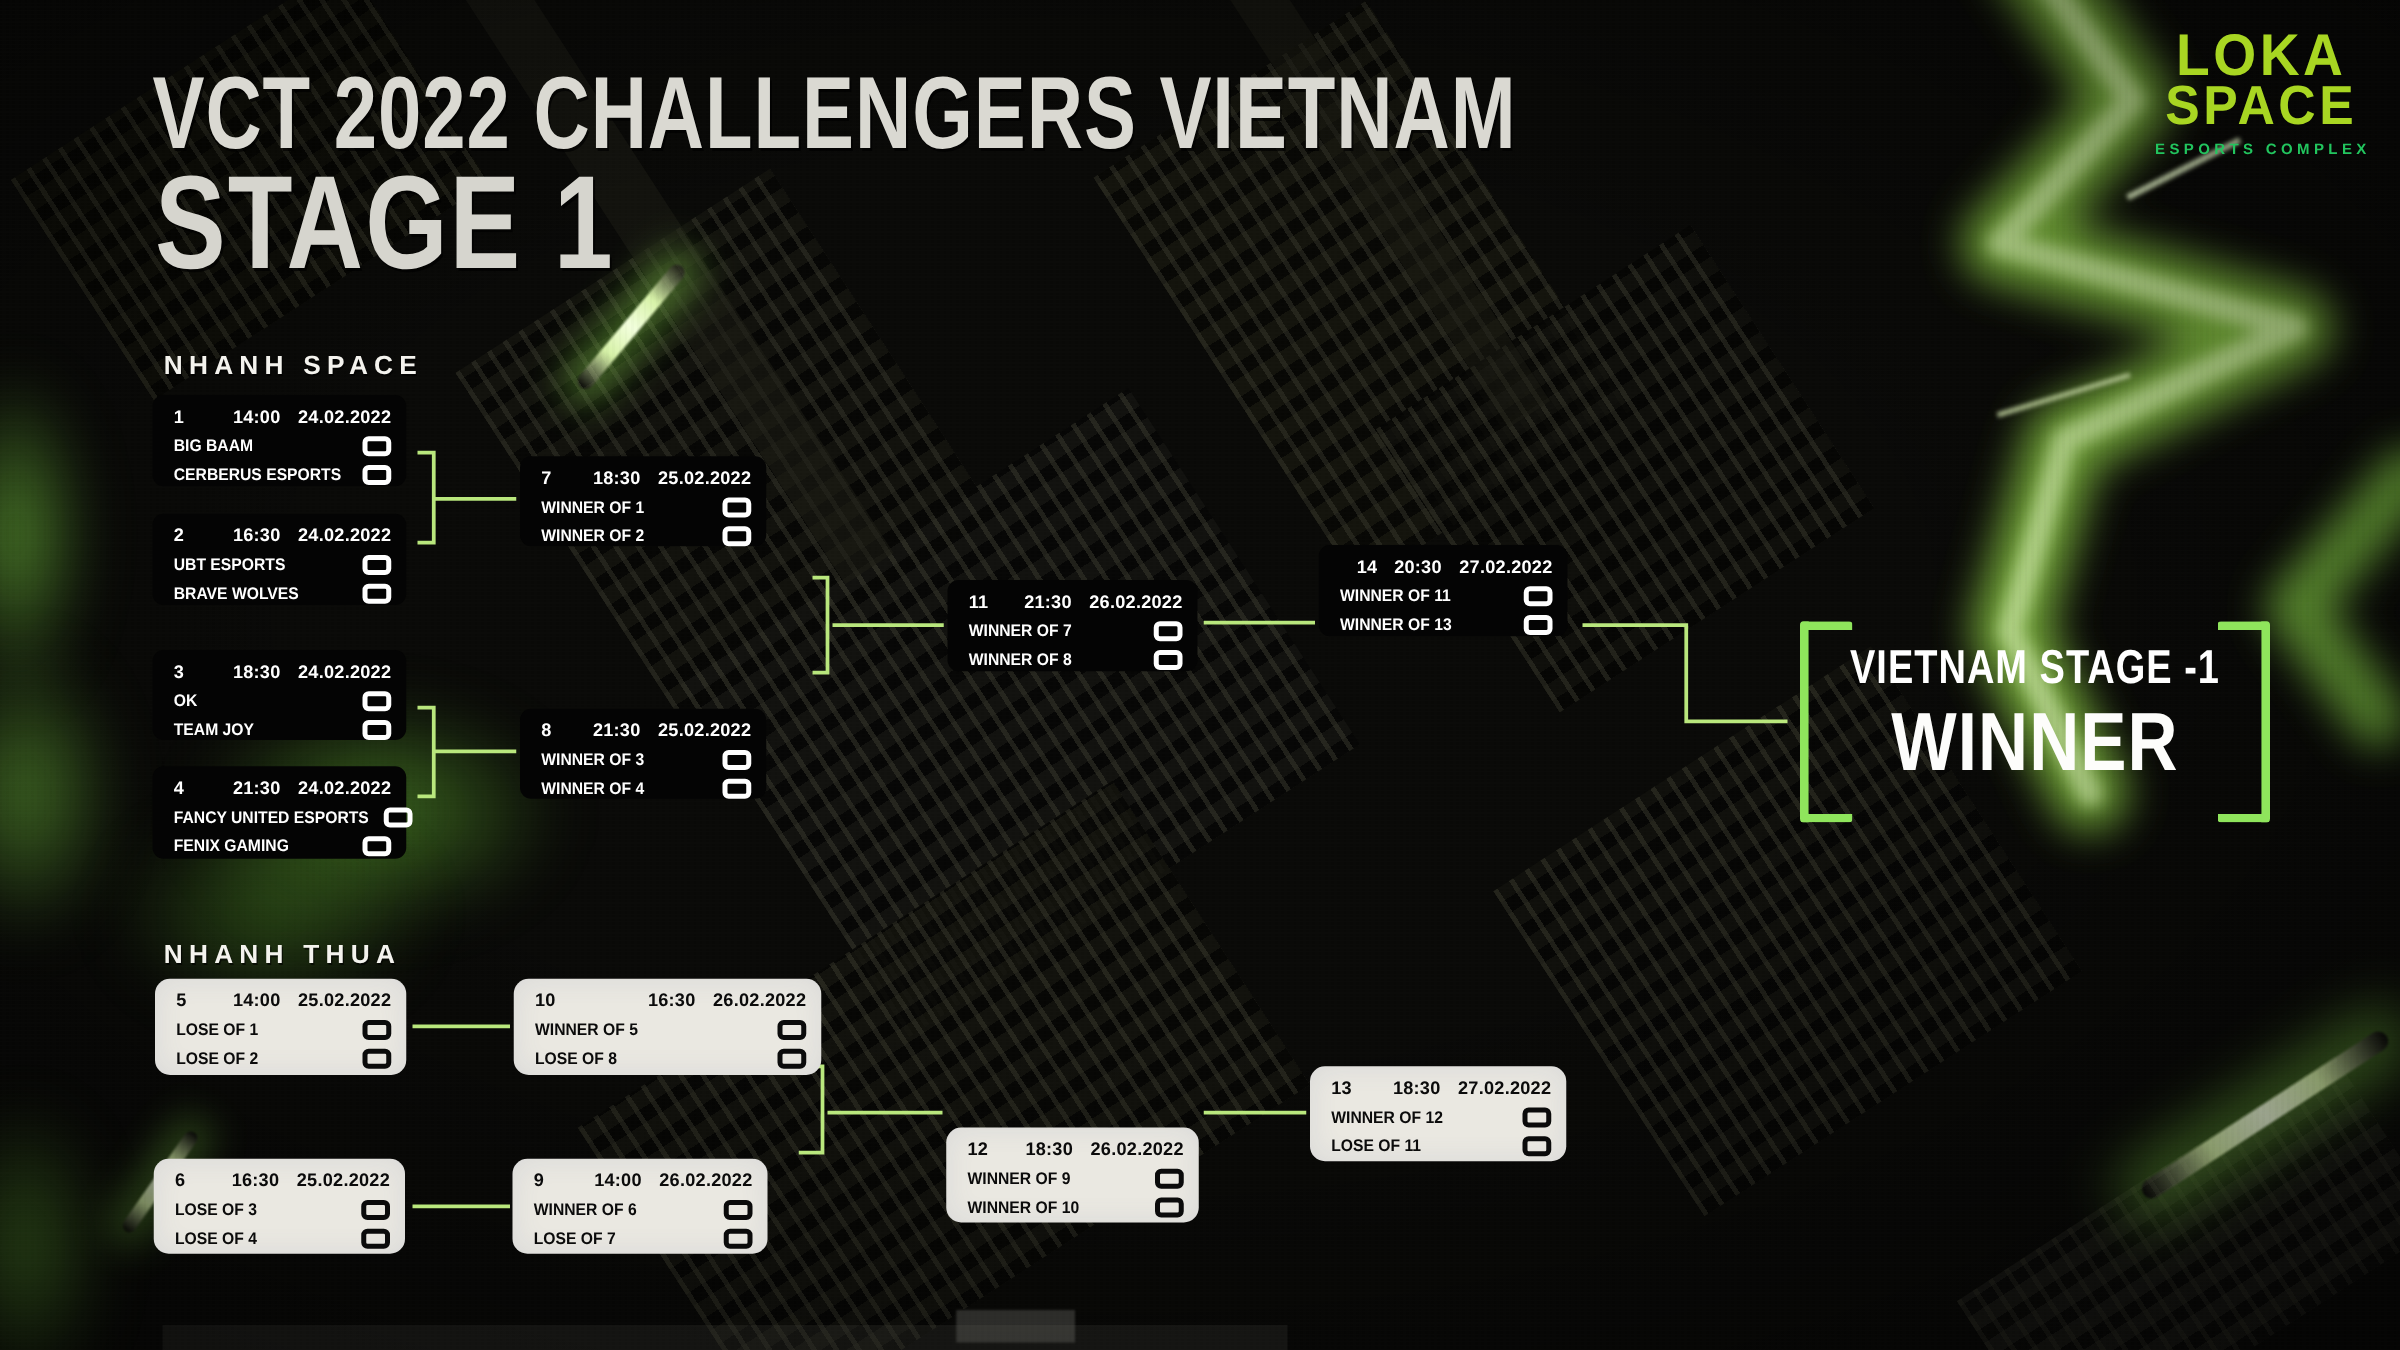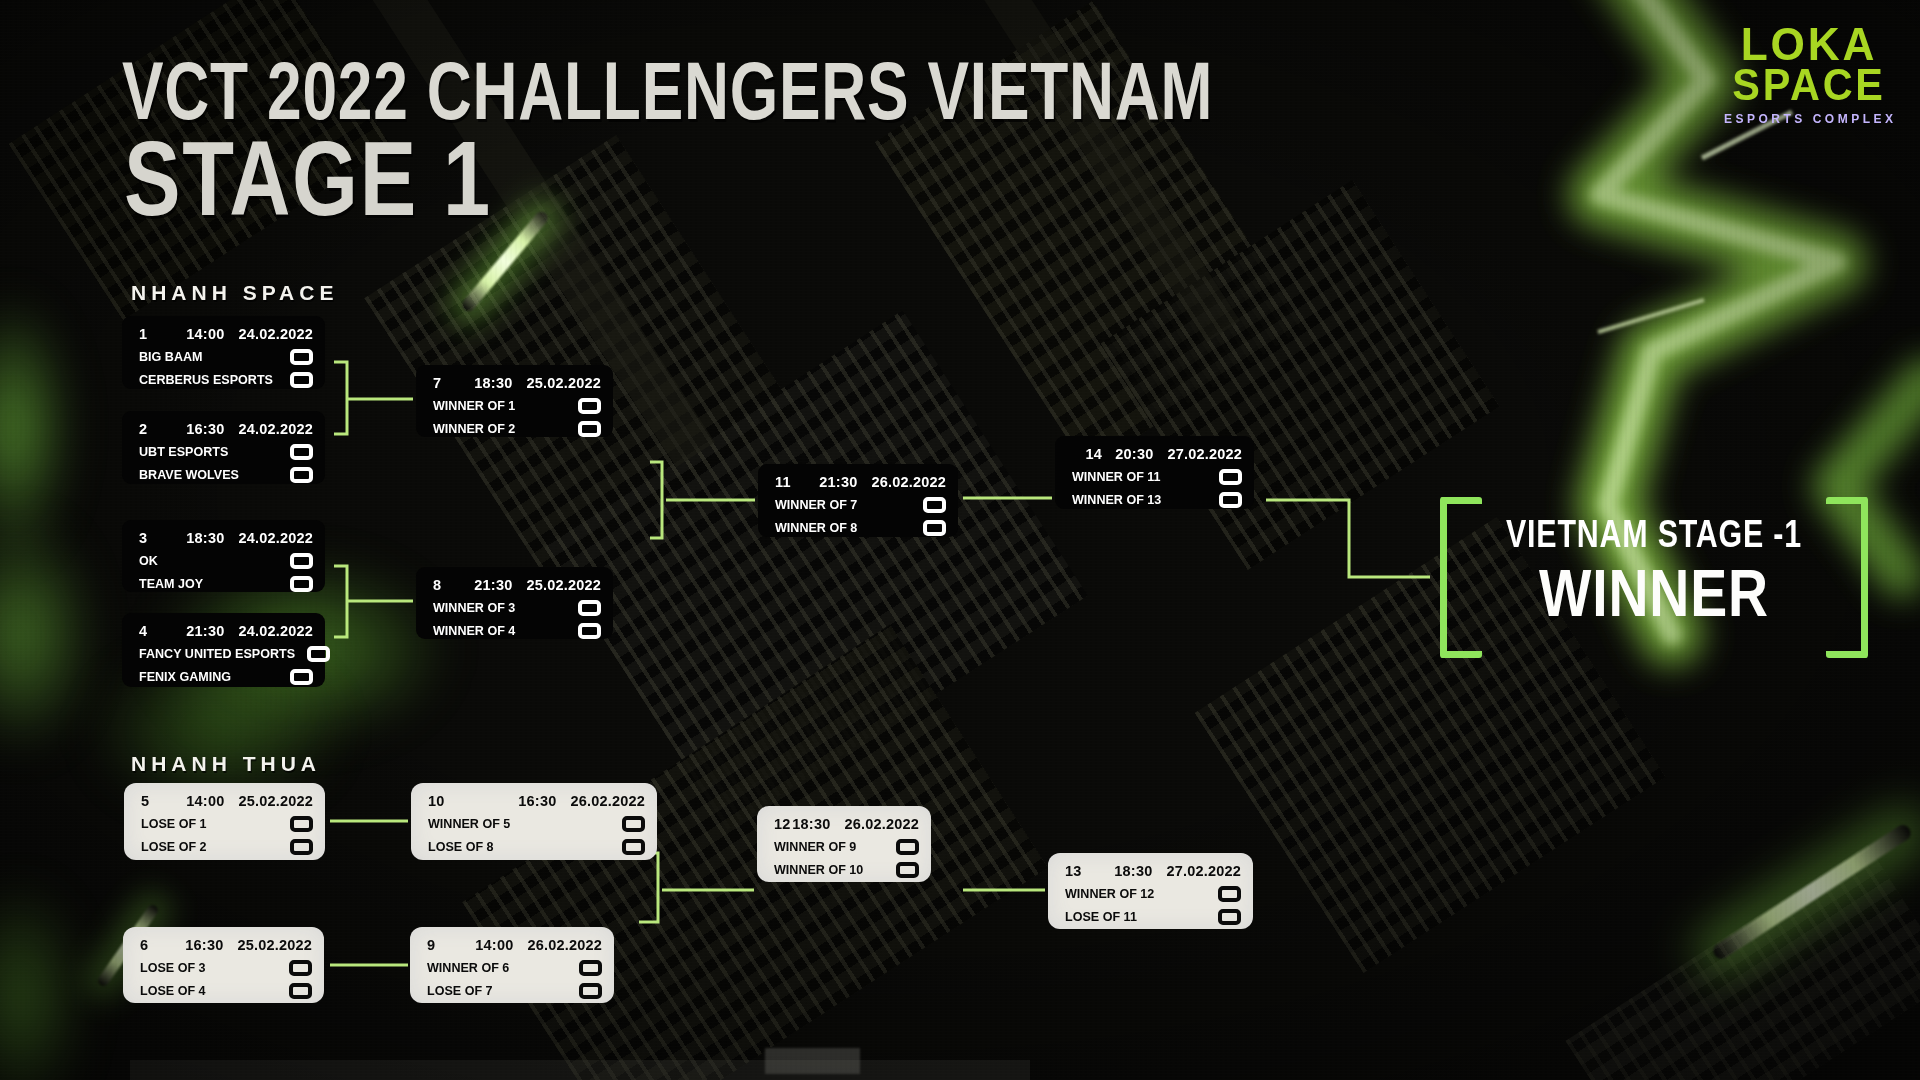--- a/index.html
+++ b/index.html
@@ -34,21 +34,21 @@
   .stage-title{position:absolute;left:124px;top:118px;font-size:106px;font-weight:bold;color:#d6d5ce;
       letter-spacing:2px;white-space:nowrap;transform:scaleX(.8);transform-origin:left top;
       text-shadow:2px 3px 0 rgba(0,0,0,.65);z-index:6;}
 
   
   .logo{position:absolute;left:1724px;top:22px;width:170px;text-align:center;z-index:6;}
   .logo .l1,.logo .l2{font-weight:bold;color:#a8d622;letter-spacing:3px;line-height:.92;
       transform:scaleX(.94);transform-origin:center top;}
   .logo .l1{font-size:47px;}
   .logo .l2{font-size:44px;}
-  .logo .l3{margin-top:6px;font-size:12px;font-weight:bold;color:#c4b5fd;letter-spacing:3.5px;white-space:nowrap;}
+  .logo .l3{margin-top:6px;font-size:12px;font-weight:bold;color:#22c55e;letter-spacing:3.5px;white-space:nowrap;}
 
   
   .blabel{position:absolute;font-size:21px;font-weight:bold;color:#f4f3ee;letter-spacing:5px;
       z-index:6;text-shadow:1px 2px 0 rgba(0,0,0,.6);}
   .blabel.up{left:131px;top:281px;}
   .blabel.low{left:131px;top:752px;}
 
   
   .match{position:absolute;z-index:6;box-sizing:border-box;padding:6px 12px 0 17px;}
   .match.dark{background:#040404;border-radius:9px;color:#fff;}
@@ -69,25 +69,25 @@
   .m3 {left:122px; top:520px; width:203px; height:72px;}
   .m4 {left:122px; top:613px; width:203px; height:74px;}
   .m7 {left:416px; top:365px; width:197px; height:72px;}
   .m8 {left:416px; top:567px; width:197px; height:72px;}
   .m11{left:758px; top:464px; width:200px; height:73px;}
   .m14{left:1055px;top:436px; width:199px; height:73px;text-align:center;}
   .m5 {left:124px; top:783px; width:201px; height:77px;}
   .m10{left:411px; top:783px; width:246px; height:77px;}
   .m6 {left:123px; top:927px; width:201px; height:76px;}
   .m9 {left:410px; top:927px; width:204px; height:76px;}
-  .m12{left:757px; top:806px; width:174px; height:76px;}
+  .m12{left:757px; top:902px; width:202px; height:76px;}
   .m13{left:1048px;top:853px; width:205px; height:76px;}
 
   
-  .winner{position:absolute;left:1440px;top:497px;width:428px;height:161px;z-index:6;}
+  .winner{position:absolute;left:1440px;top:497px;width:376px;height:161px;z-index:6;}
   .wb{position:absolute;top:0;bottom:0;width:42px;box-sizing:border-box;}
   .wb.l{left:0;border:7px solid #8fe55c;border-right:none;border-radius:3px;}
   .wb.r{right:0;border:7px solid #8fe55c;border-left:none;border-radius:3px;}
   .wline1{position:absolute;left:0;right:0;top:16px;text-align:center;font-size:38px;font-weight:bold;
       color:#fff;white-space:nowrap;transform:scaleX(.8);letter-spacing:1px;}
   .wline2{position:absolute;left:0;right:0;top:58px;text-align:center;font-size:66px;font-weight:bold;
       color:#fdfdfb;white-space:nowrap;transform:scaleX(.84);letter-spacing:1px;}
 </style>
 </head>
 <body>

